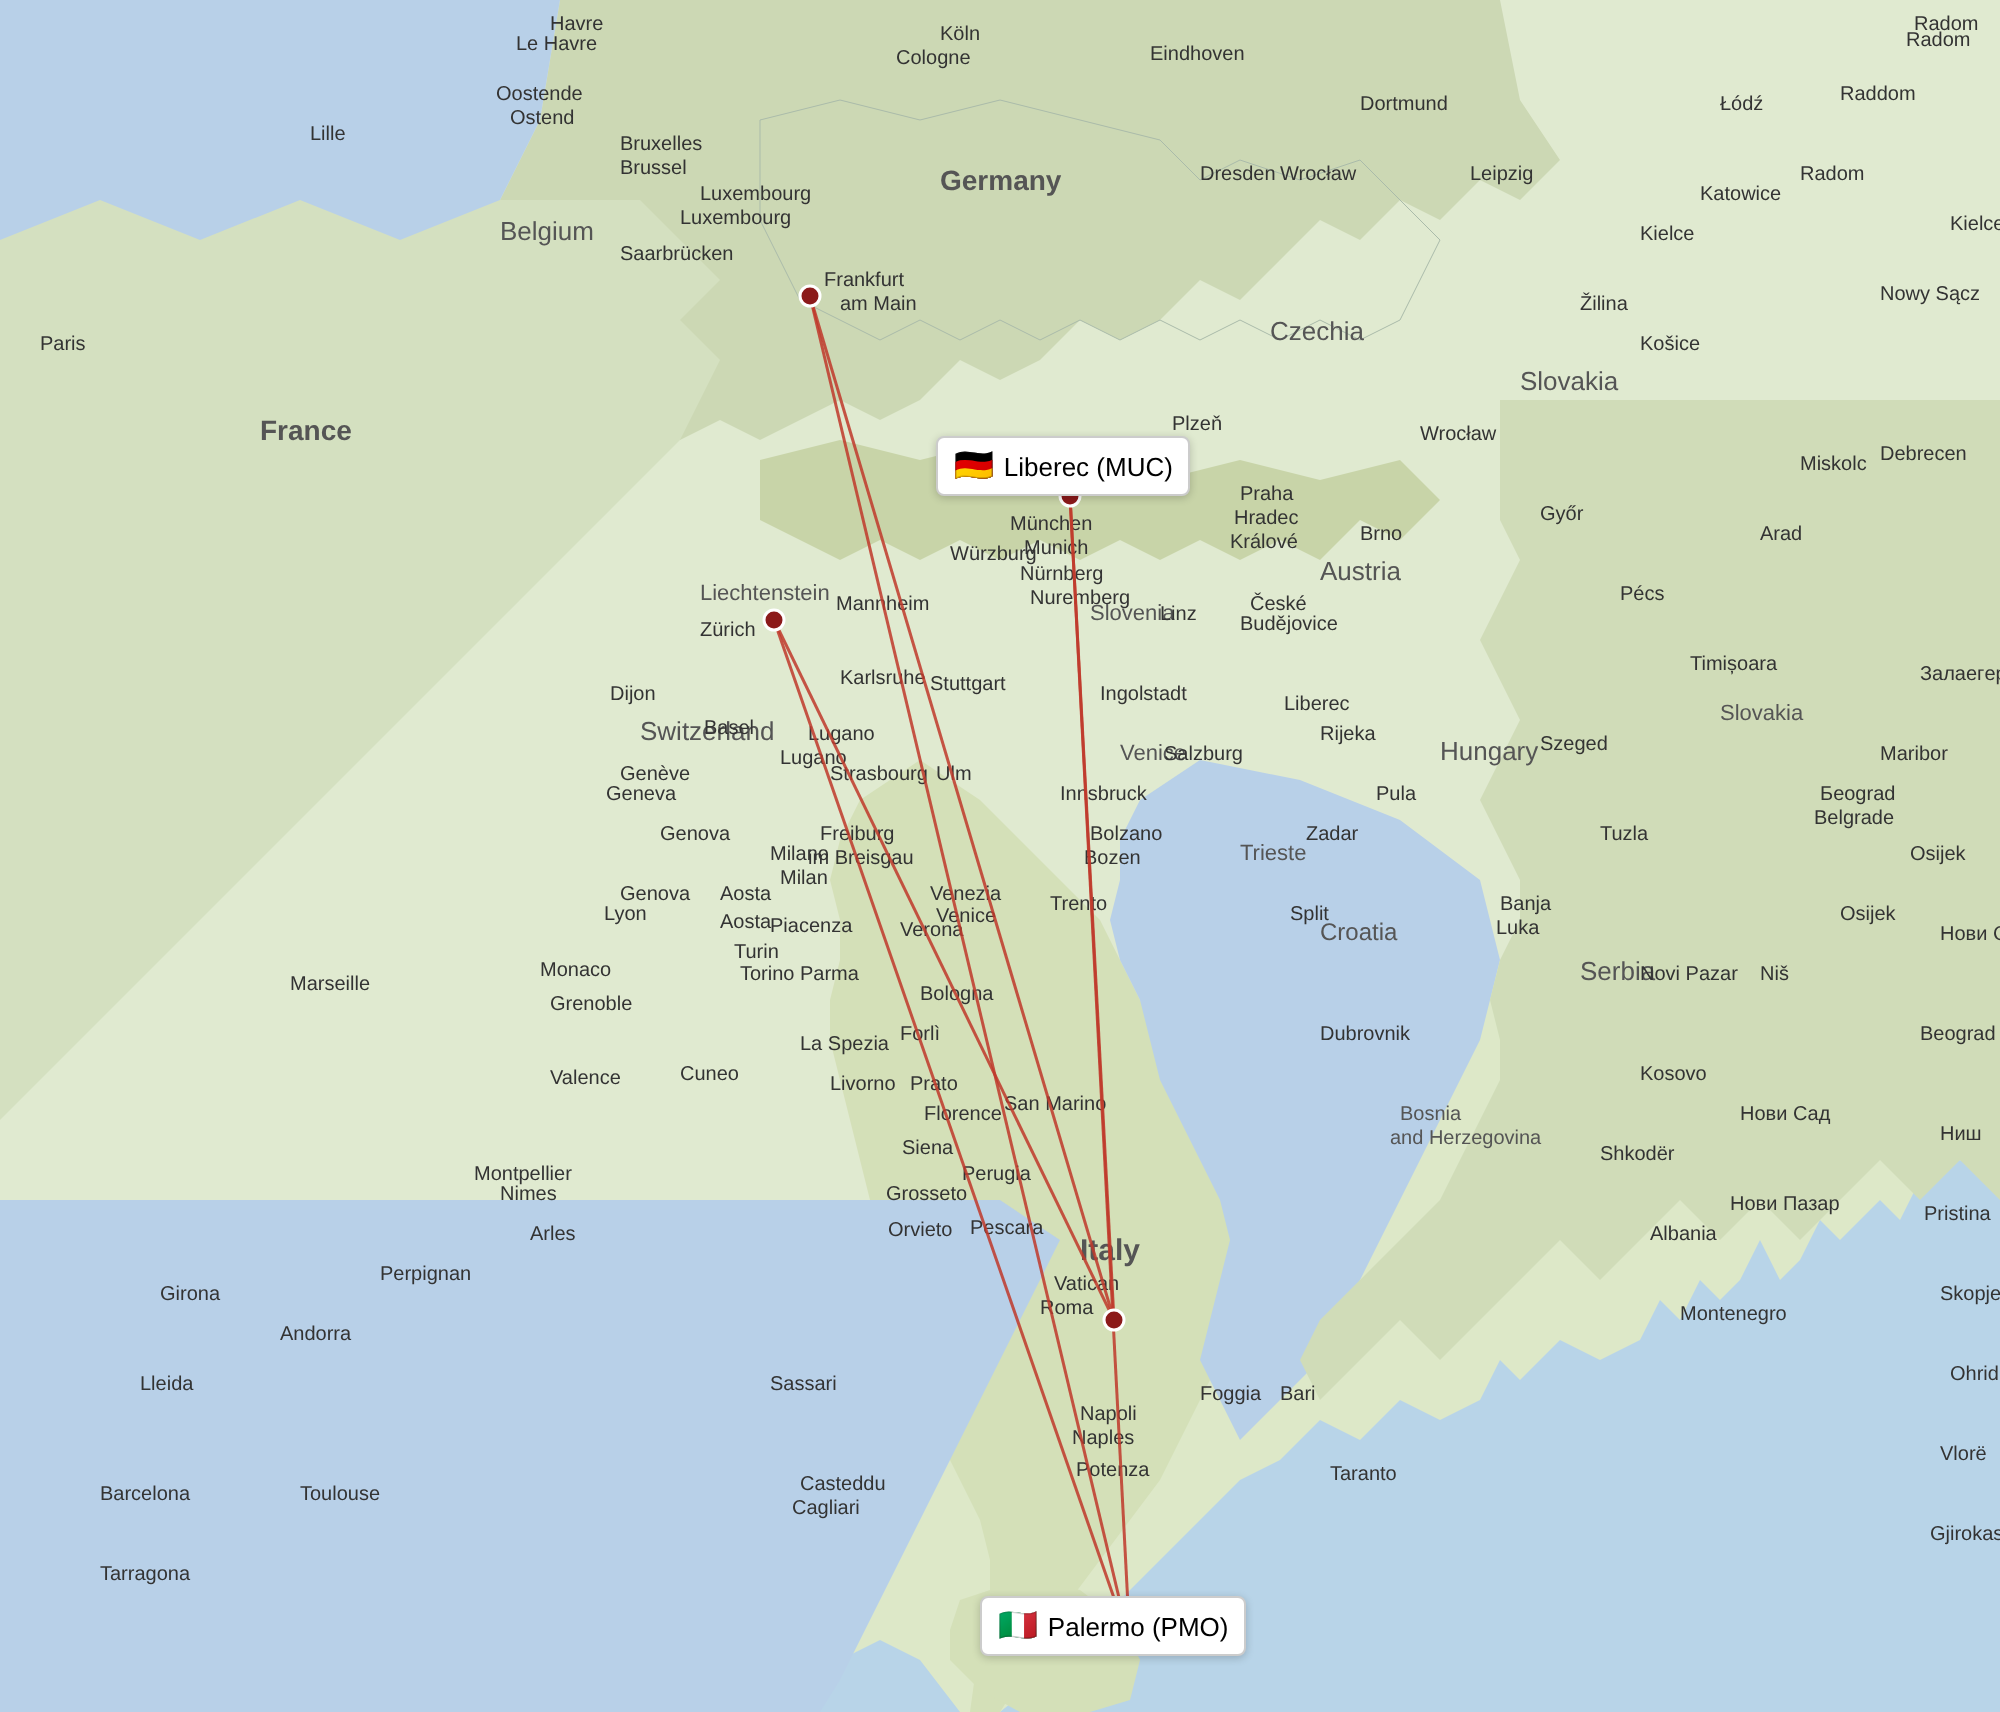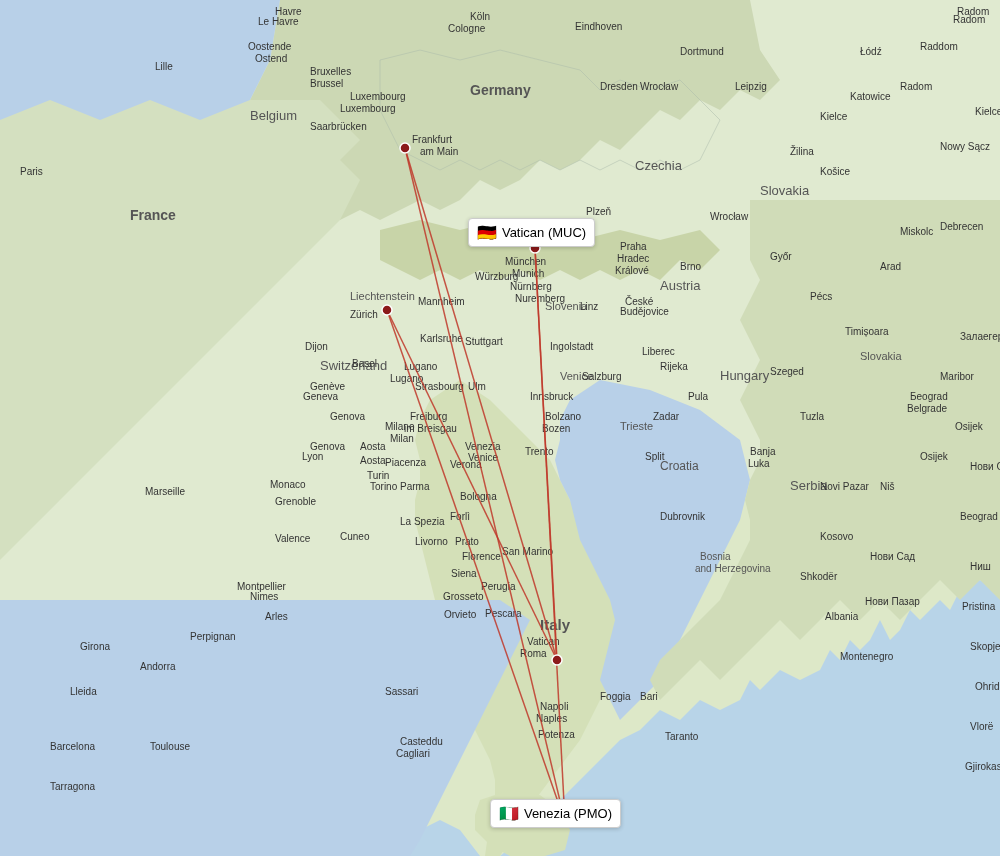--- a/index.html
+++ b/index.html
@@ -363,21 +363,21 @@
 
     <circle cx="535" cy="248" r="5" fill="#8B1A1A" stroke="white" stroke-width="1.5"></circle>
 
     <circle cx="557" cy="660" r="5" fill="#8B1A1A" stroke="white" stroke-width="1.5"></circle>
 
     <circle cx="565" cy="822" r="5" fill="#8B1A1A" stroke="white" stroke-width="1.5"></circle>
   </svg>
 
   <div class="location-label" id="munich-label">
     <span class="flag">🇩🇪</span>
-    <span>Vatican (MUC)</span>
+    <span>Liberec (MUC)</span>
   </div>
 
   <div class="location-label" id="palermo-label">
     <span class="flag">🇮🇹</span>
-    <span>Venezia (PMO)</span>
+    <span>Palermo (PMO)</span>
   </div>
 
 </div>
 
 </body></html>

